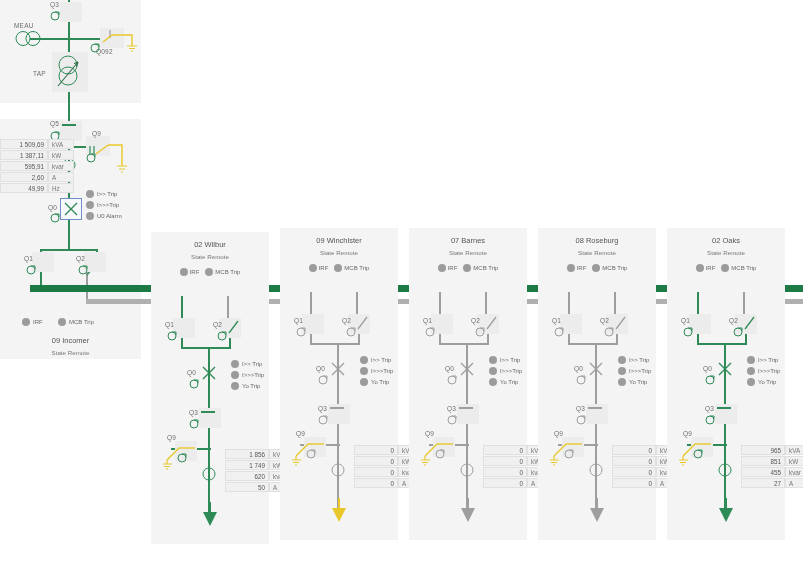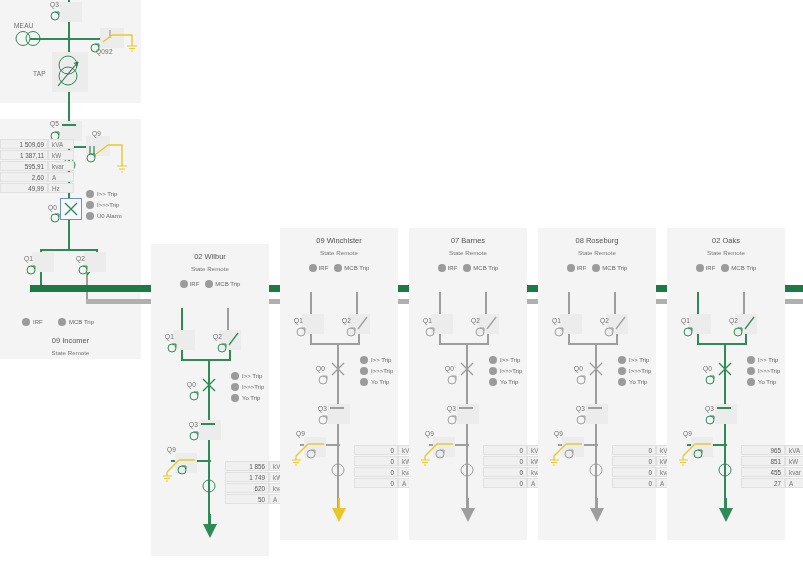--- a/index.html
+++ b/index.html
@@ -249,21 +249,21 @@
     <span class="gap" style="display:inline-block;width:12px;"></span>
     <span class="led"></span><span>MCB Trip</span>
   </div>
   <div class="abs" style="left:0px;top:336px;width:141px;text-align:center;font-size:7.5px;color:#555;">09 Incomer</div>
   <div class="abs" style="left:0px;top:349px;width:141px;text-align:center;font-size:6.2px;color:#777;">State Remote</div>
 
   <div class="busbar"></div>
   <div class="busbar-gnd"></div>
 
   <div id="feeders-root">
-      <div class="abs" style="left: 151px; top: 16px; width: 118px; height: 501px;">
+      <div class="abs" style="left: 151px; top: 4px; width: 118px; height: 501px;">
     <div class="feeder-panel abs" style="left:0;top:228px;"></div>
 
     <div class="fh-title" style="left:0;top:236px;">02 Wilbur</div>
     <div class="fh-state" style="left:0;top:249px;">State Remote</div>
     <div class="fh-leds" style="left:0;top:264px;">
       <span class="led"></span><span>IRF</span><span class="gap"></span><span class="led"></span><span>MCB Trip</span>
     </div>
 
     <div class="abs" style="left:30px;top:292px;width:2px;height:52px;background:#2e8b57;"></div>
     <div class="abs" style="left:76px;top:292px;width:2px;height:36px;background:#9e9e9e;"></div>

